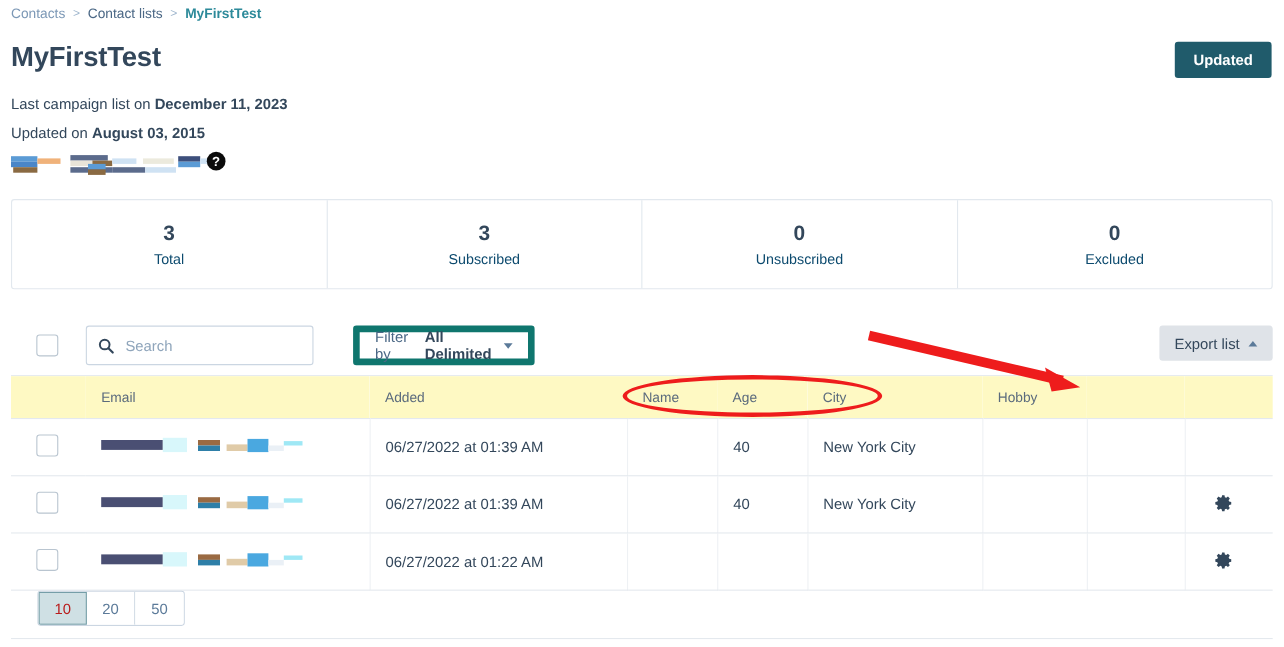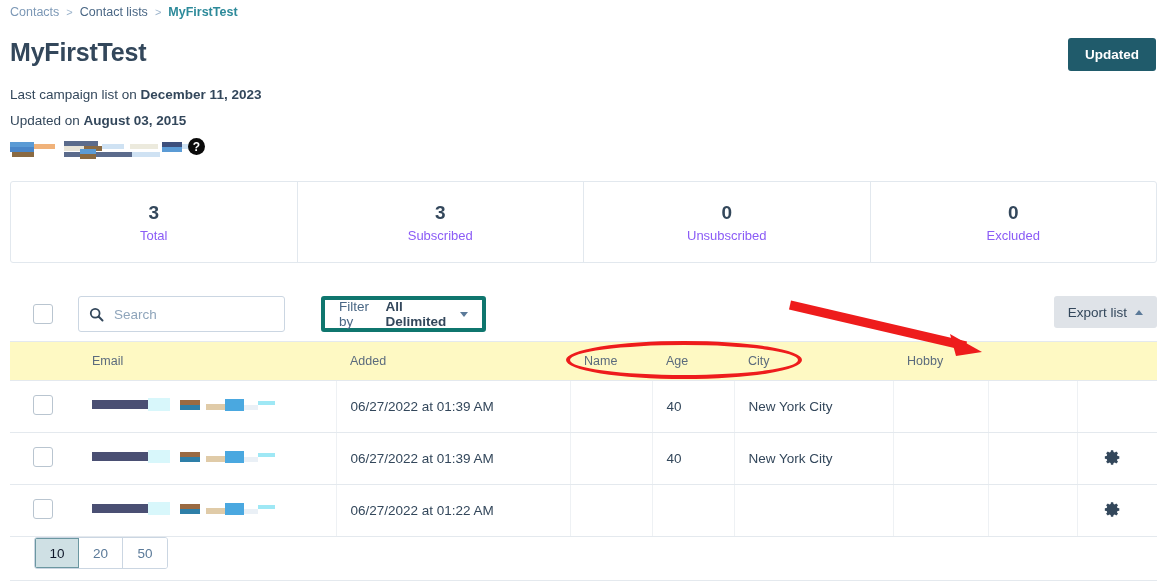--- a/index.html
+++ b/index.html
@@ -68,21 +68,21 @@
     border:1px solid #e2e8ee; border-radius:3px;
     display:flex; background:#fff;
   }
   .stat {
     flex:1 1 0; display:flex; flex-direction:column;
     align-items:center; justify-content:center;
     border-right:1px solid #e2e8ee;
   }
   .stat:last-child { border-right:none; }
   .stat-value { font-size:19px; font-weight:bold; color:#33475b; line-height:1.25; }
-  .stat-label { font-size:13px; color:#8b5cf6; margin-top:3px; }
+  .stat-label { font-size:13px; color:#0c4a6e; margin-top:3px; }
 
   
   .toolbar { position:absolute; left:10px; top:296px; width:1147px; height:36px; }
   .cb {
     width:20px; height:20px; border:1px solid #b9c5d0;
     border-radius:3px; background:#fff; display:inline-block;
   }
   .toolbar-cb { position:absolute; left:23px; top:8px; }
   .search-box {
     position:absolute; left:68px; top:0;
@@ -92,21 +92,21 @@
   }
   .search-icon { width:15px; height:15px; flex:0 0 auto; margin-right:8px; }
   .search-input {
     border:none; outline:none; background:transparent;
     font-size:13.5px; color:#7f1d1d; width:150px;
     font-family:"Liberation Sans", sans-serif;
   }
   .search-input::placeholder { color:#8fa5bb; }
   .tb-btn {
     position:absolute; top:0; height:36px;
-    border:4px solid #0f766e; border-radius:3px; background:#fff;
+    border:6px solid #0f766e; border-radius:3px; background:#fff;
     display:flex; align-items:center; justify-content:center;
     font-size:13.5px; color:#4a6785; padding:0 14px;
     gap:7px; cursor:pointer;
     font-family:"Liberation Sans", sans-serif;
   }
   .tb-btn b { font-weight:bold; color:#33475b; }
   .btn-filter { left:311px; width:165px; }
   .btn-display { left:500px; width:152px; }
   .caret-down {
     width:0;height:0;border-left:4.5px solid transparent;
@@ -174,21 +174,21 @@
   .pagination {
     position:absolute; left:34px; top:537px;
     display:flex; border:1px solid #cbd6e2; border-radius:3px; overflow:hidden;
   }
   .pg {
     width:44px; height:30px; display:flex; align-items:center; justify-content:center;
     font-size:13.5px; color:#5b7a99; background:#fff;
     border-right:1px solid #cbd6e2; cursor:pointer;
   }
   .pg:last-child { border-right:none; }
-  .pg.active { background:#cfe0e4; color:#0f172a; border:1px solid #6b97a1; }
+  .pg.active { background:#cfe0e4; color:#b91c1c; border:1px solid #6b97a1; }
   .bottom-rule {
     position:absolute; left:10px; top:580px; width:1147px; height:1px; background:#e4e9ee;
   }
 
   
   .anno { position:absolute; z-index:60; pointer-events:none; }
   .oval {
     left:566px; top:341px; width:236px; height:38px;
     border:4px solid #ee1c1c; border-radius:50%;
   }

